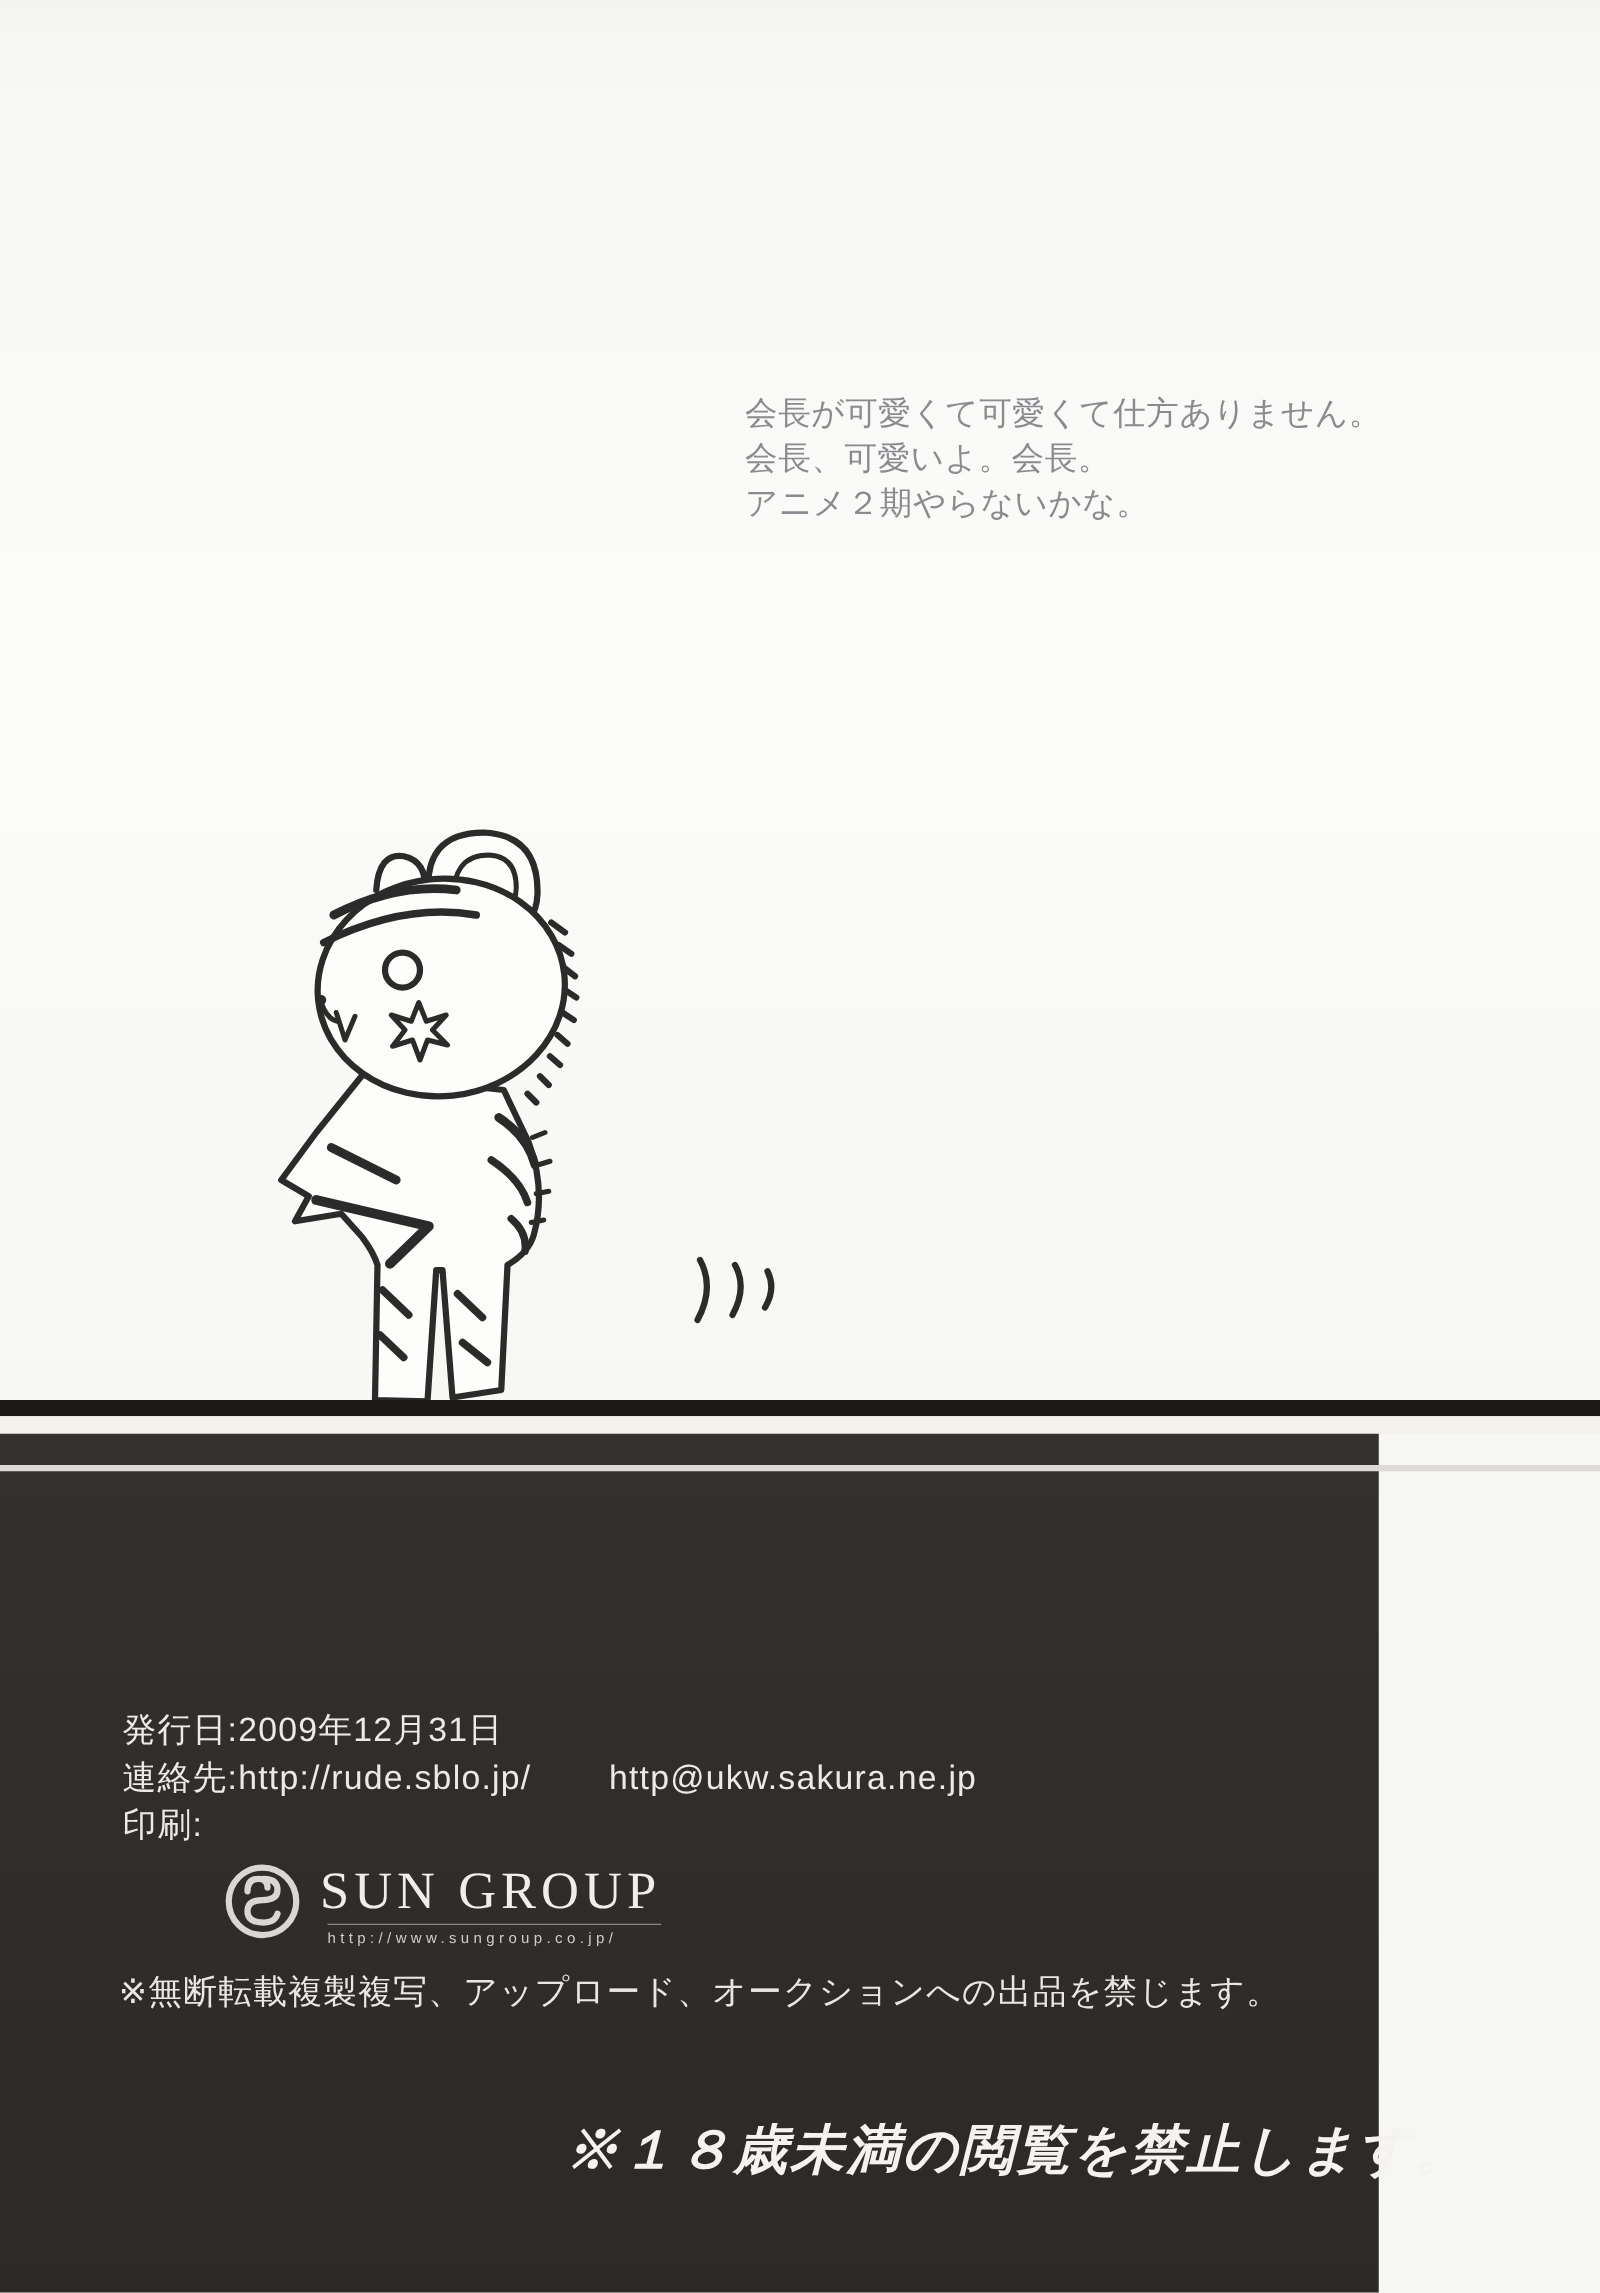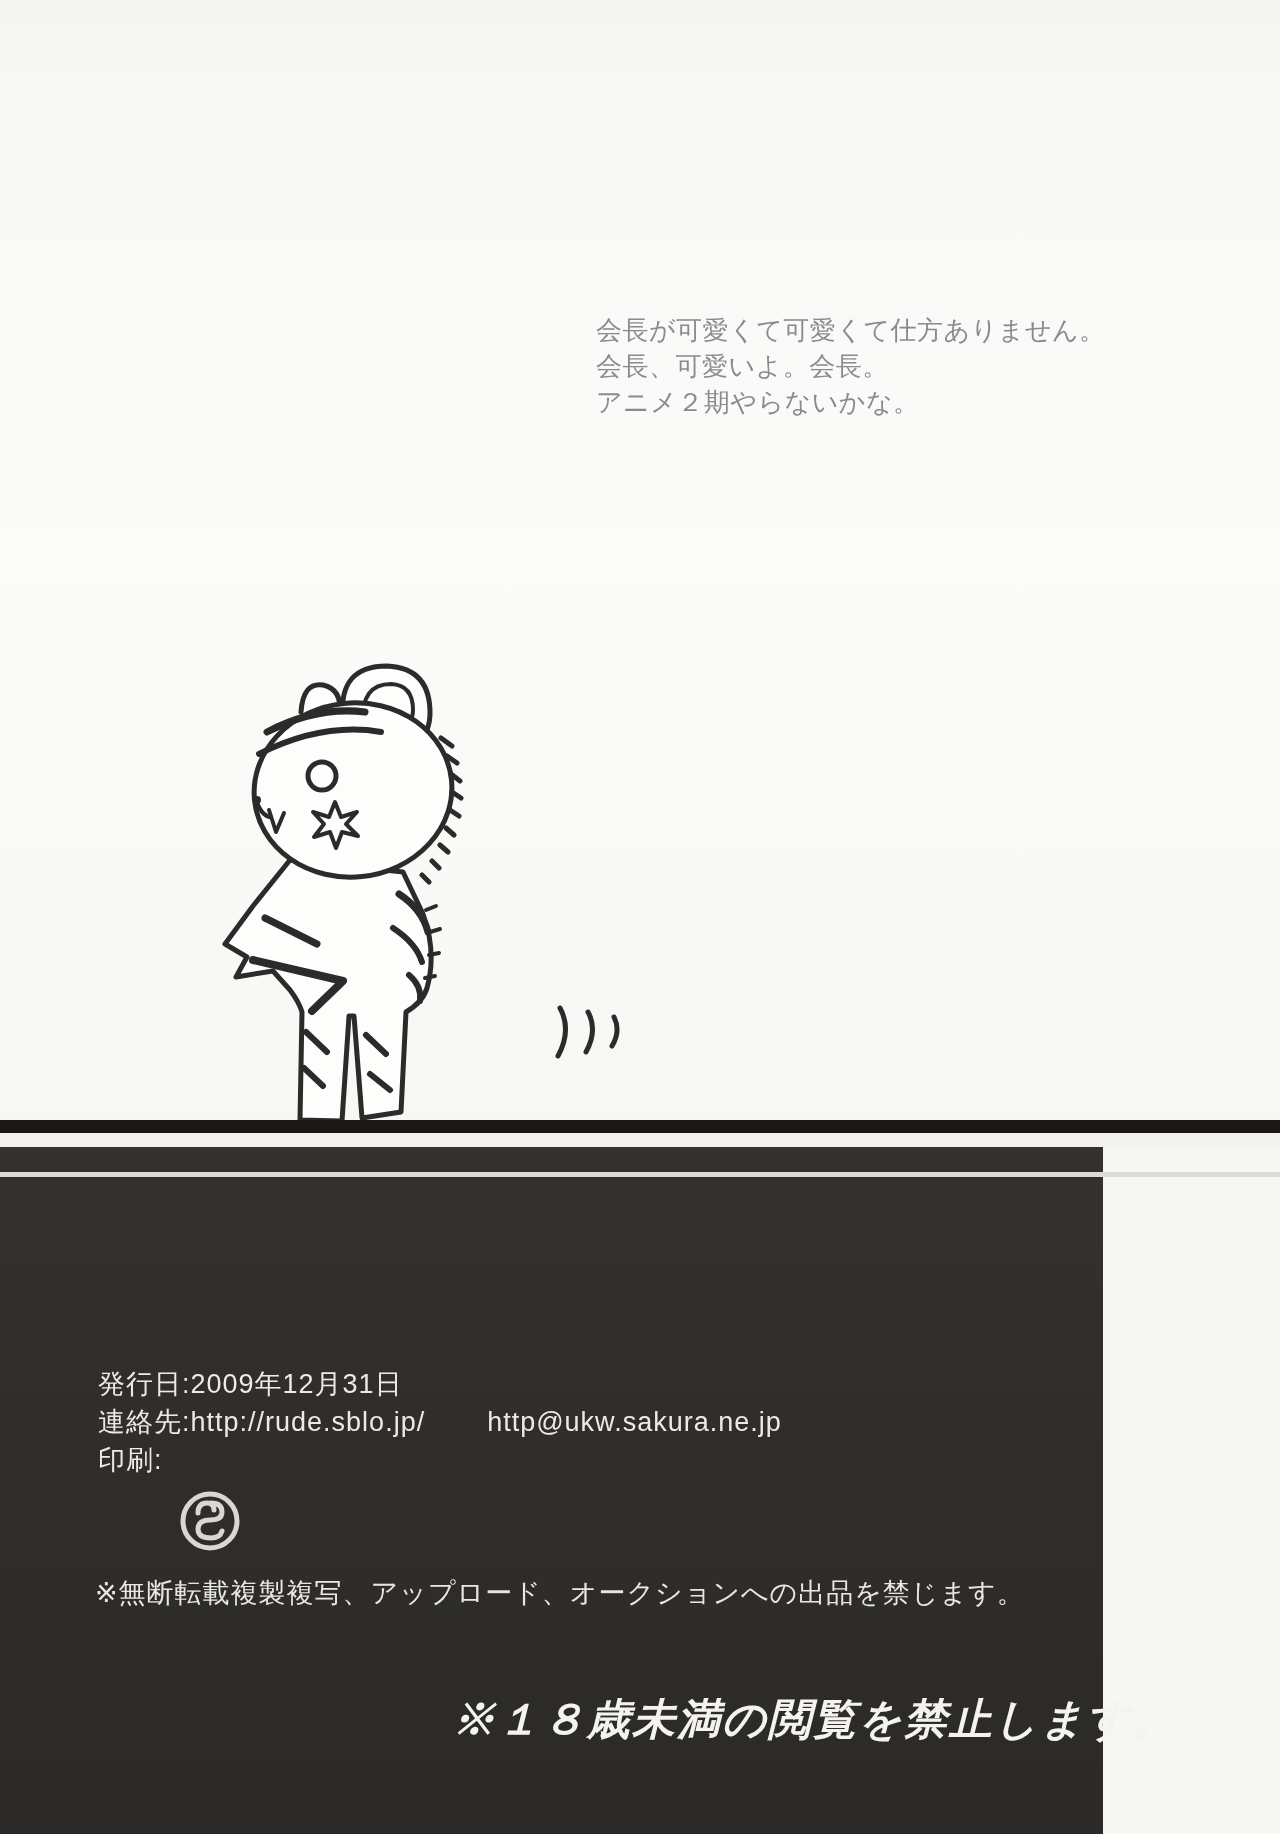--- a/index.html
+++ b/index.html
@@ -142,18 +142,22 @@
     <div class="row">印刷:</div>
   </div>
 
   <div class="sun-logo">
     <svg class="mark" width="64" height="64" viewBox="0 0 64 64">
       <circle cx="32" cy="32" r="27" fill="none" stroke="#d9d7d1" stroke-width="5"></circle>
       <path fill="none" stroke="#d9d7d1" stroke-width="5" stroke-linecap="round" d="
         M 20 24 Q 20 14 29 14 Q 36 14 36 21
         M 33 14 Q 44 14 44 23 Q 44 31 32 31 Q 20 31 20 40 Q 20 49 33 49 Q 42 49 44 42"></path>
     </svg>
+    <div>
+      <div class="wordmark">SUN GROUP</div>
+      <span class="logourl">http://www.sungroup.co.jp/</span>
+    </div>
   </div>
 
   <div class="notice">※無断転載複製複写、アップロード、オークションへの出品を禁じます。</div>
 
   <div class="age-warning">※１８歳未満の閲覧を禁止します。</div>
 </div>
 
 </body></html>

